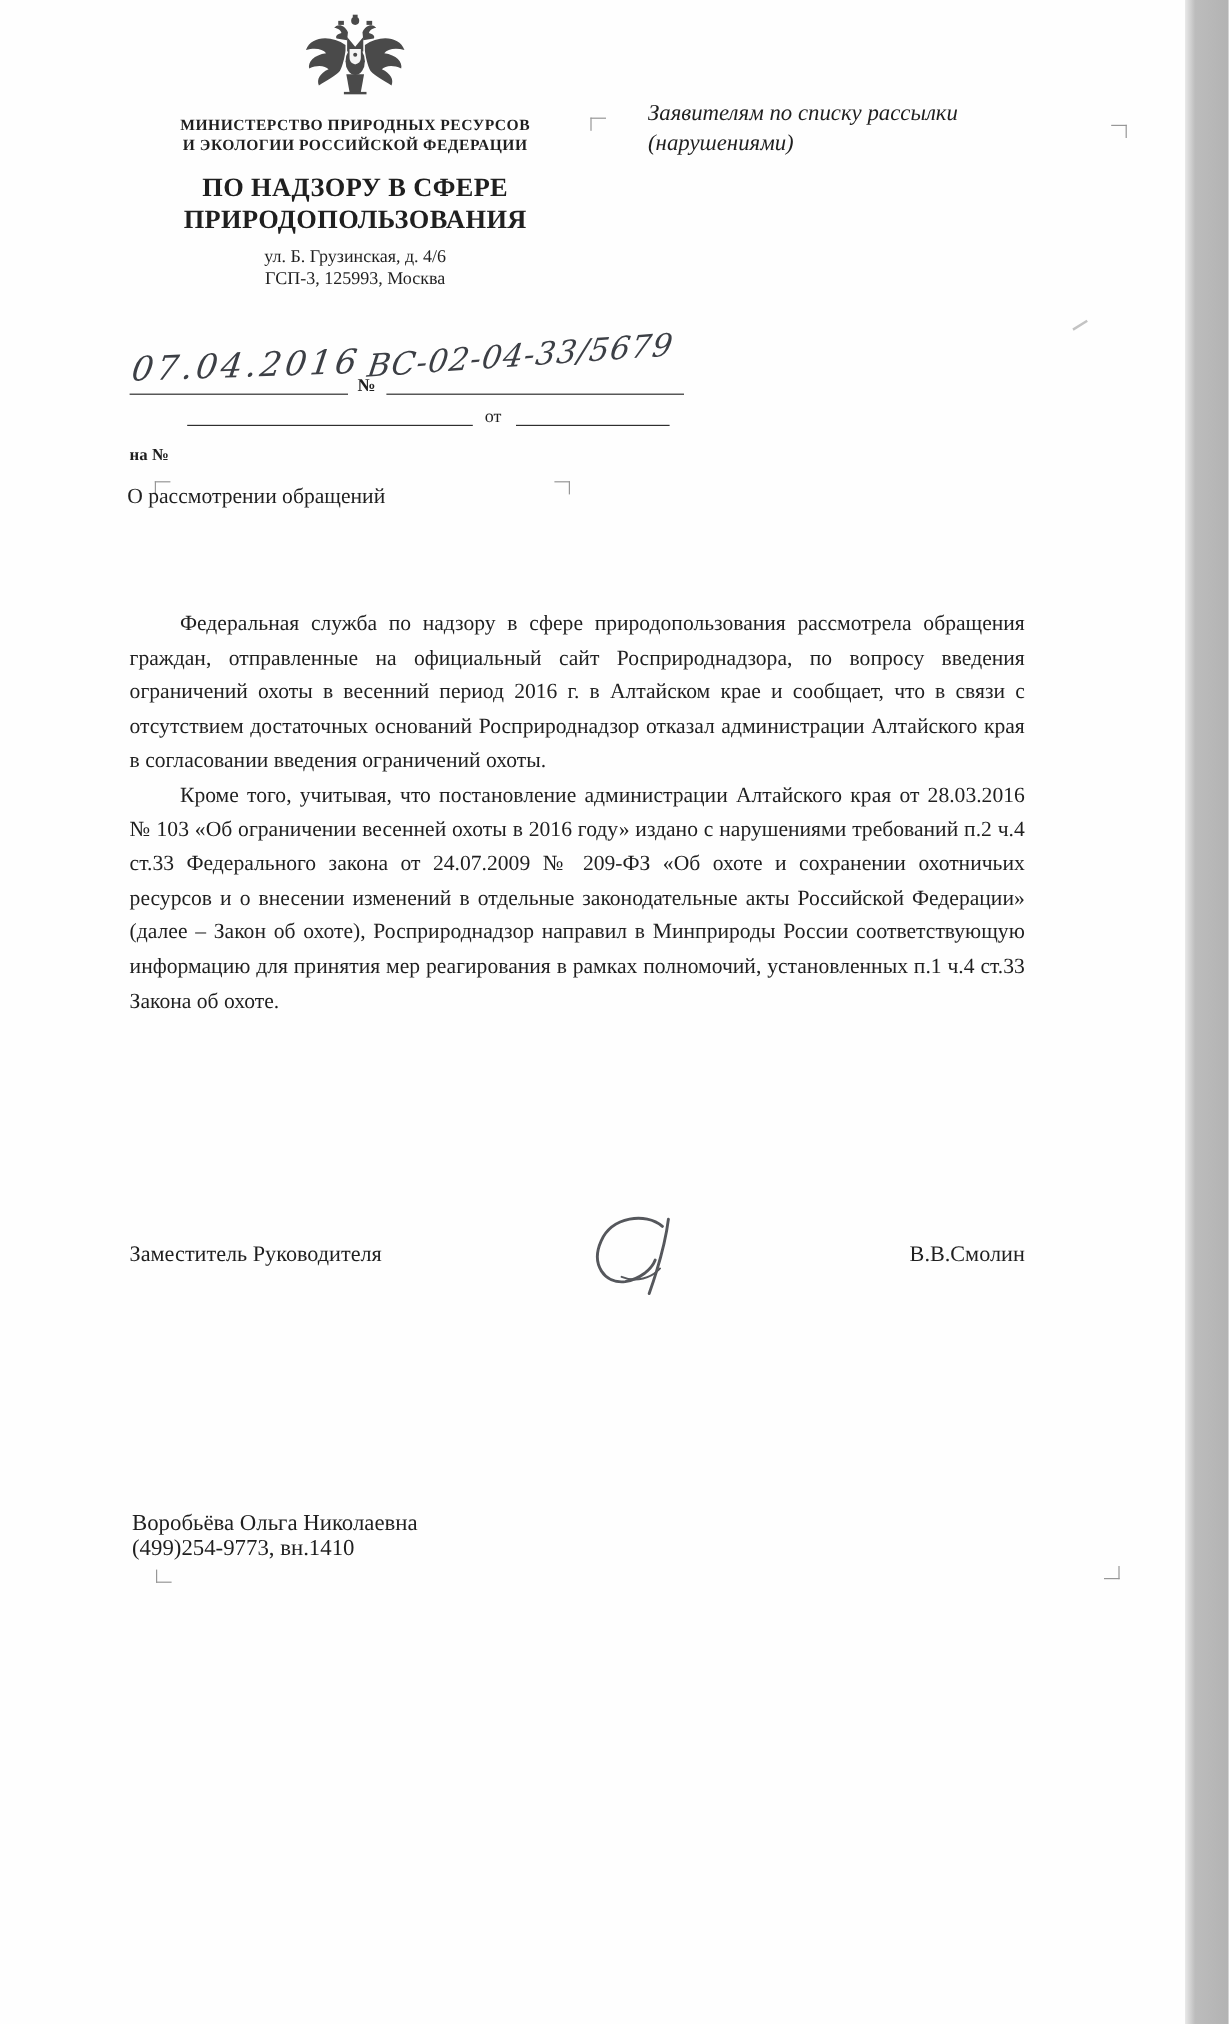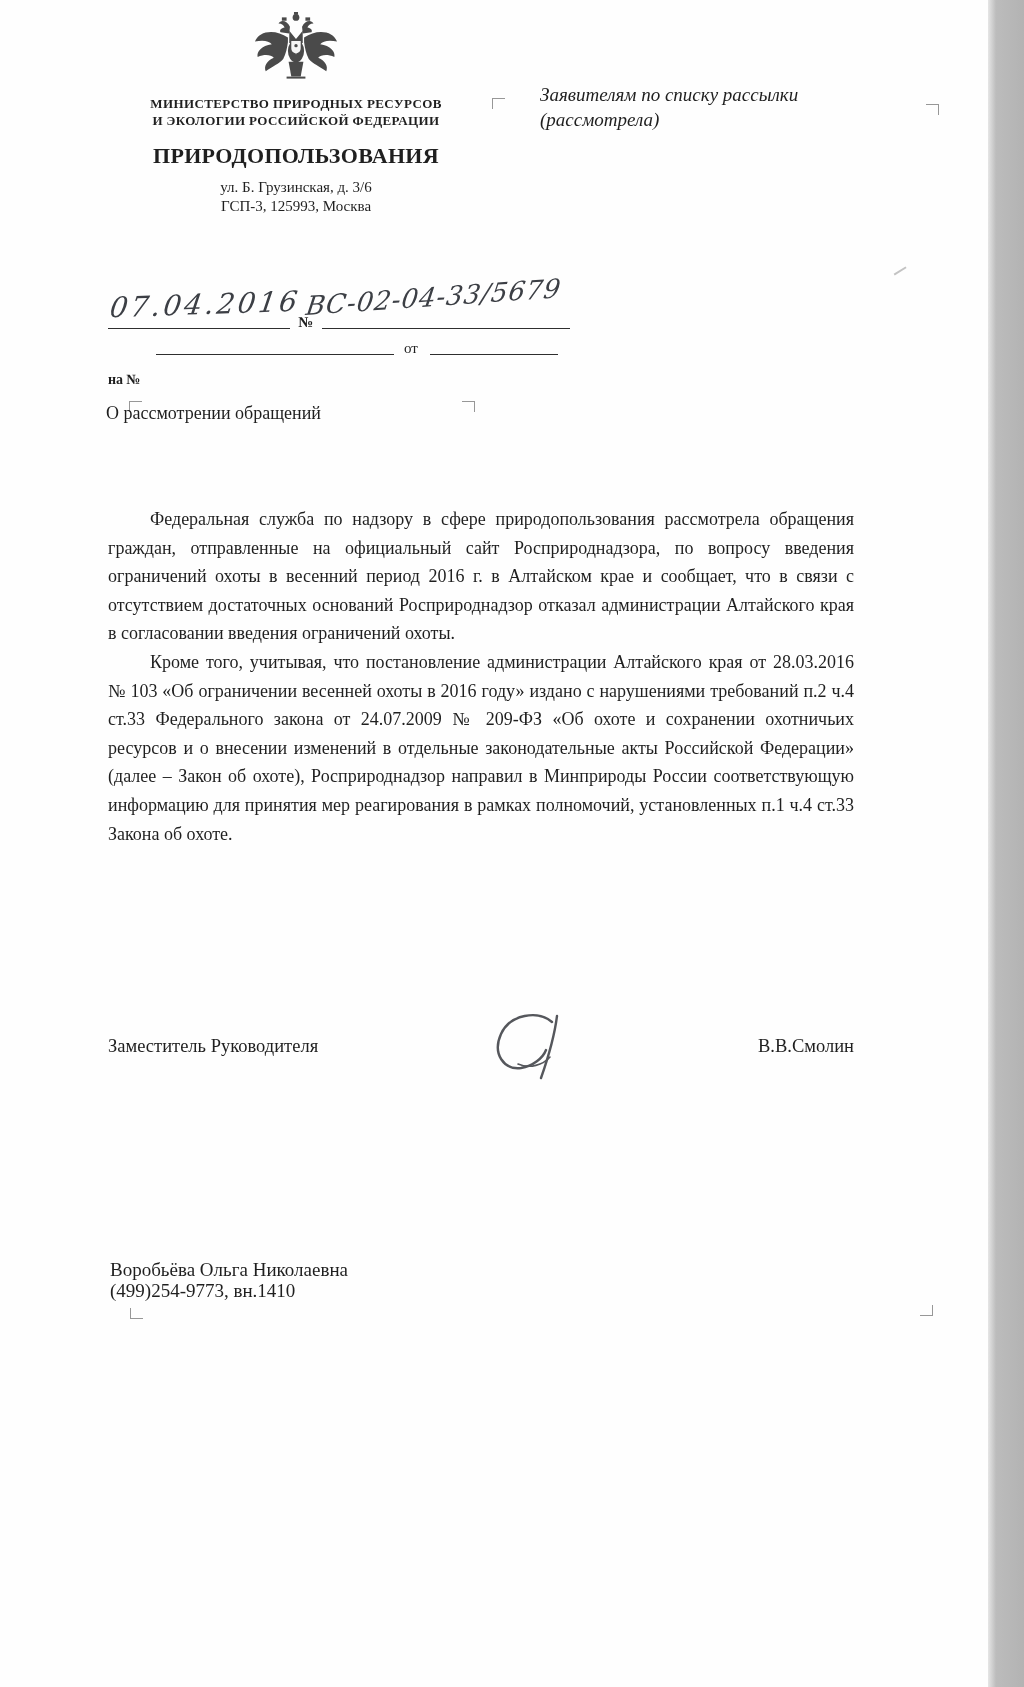--- a/index.html
+++ b/index.html
@@ -92,34 +92,35 @@
         </g>
         <path d="M62 42 h16 v12 q0 7 -8 9 q-8 -2 -8 -9 Z" fill="#f5f5f5" stroke="#4a4a4a" stroke-width="2"></path>
         <circle cx="70" cy="50" r="2.5" fill="#4a4a4a"></circle>
       </g>
     </svg>
     <div class="ministry">
       <div>МИНИСТЕРСТВО ПРИРОДНЫХ РЕСУРСОВ</div>
       <div>И ЭКОЛОГИИ РОССИЙСКОЙ ФЕДЕРАЦИИ</div>
     </div>
     <div class="service">
+      <div>ПО НАДЗОРУ В СФЕРЕ</div>
       <div>ПРИРОДОПОЛЬЗОВАНИЯ</div>
     </div>
     <div class="address">
-      <div>ул. Б. Грузинская, д. 3/6</div>
+      <div>ул. Б. Грузинская, д. 4/6</div>
       <div>ГСП-3, 125993, Москва</div>
     </div>
   </div>
 
   <div class="corner tl" style="left:492px;top:98px;"></div>
   <div class="corner tr" style="left:926px;top:104px;"></div>
 
   <div class="addressee">
     <div>Заявителям по списку рассылки</div>
-    <div>(рассмотрела)</div>
+    <div>(нарушениями)</div>
   </div>
 
   <div class="ref">
     <span class="hand hand-date">07.04.2016</span>
     <span class="rule r1"></span>
     <span class="num-label">№</span>
     <span class="rule r2"></span>
     <span class="hand hand-num">ВС-02-04-33/5679</span>
 
     <span class="onum-label">на №</span>

